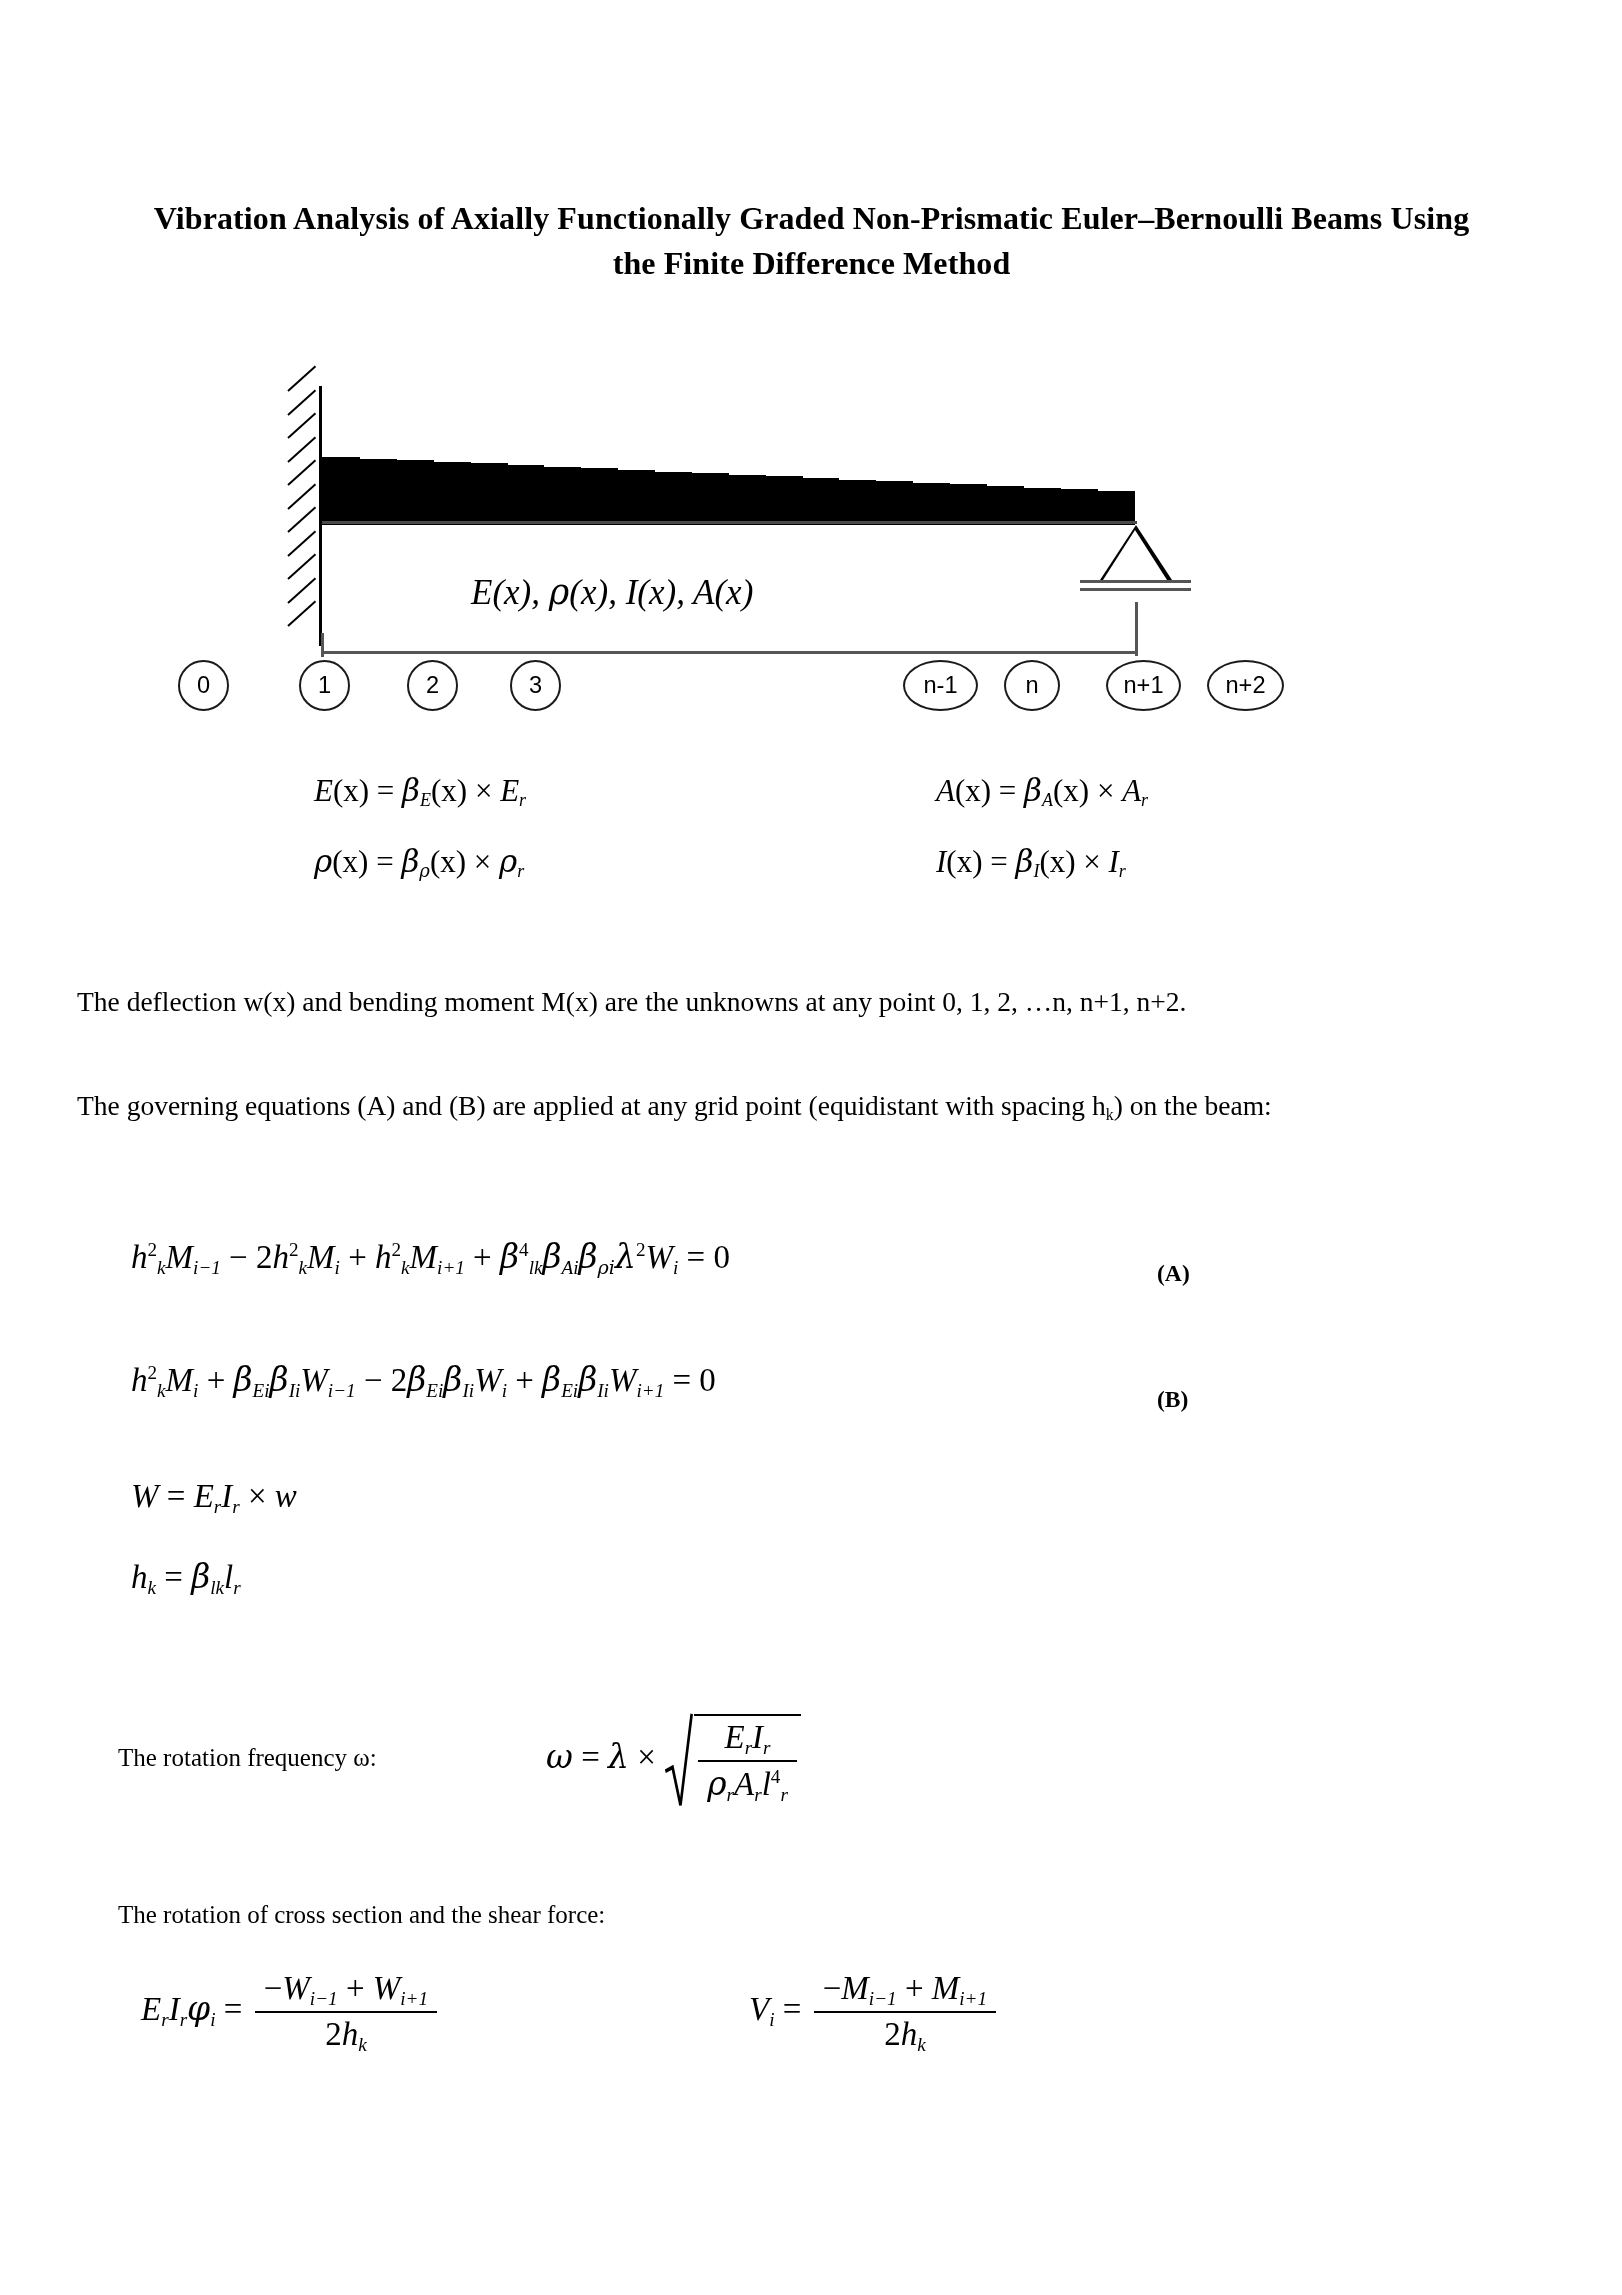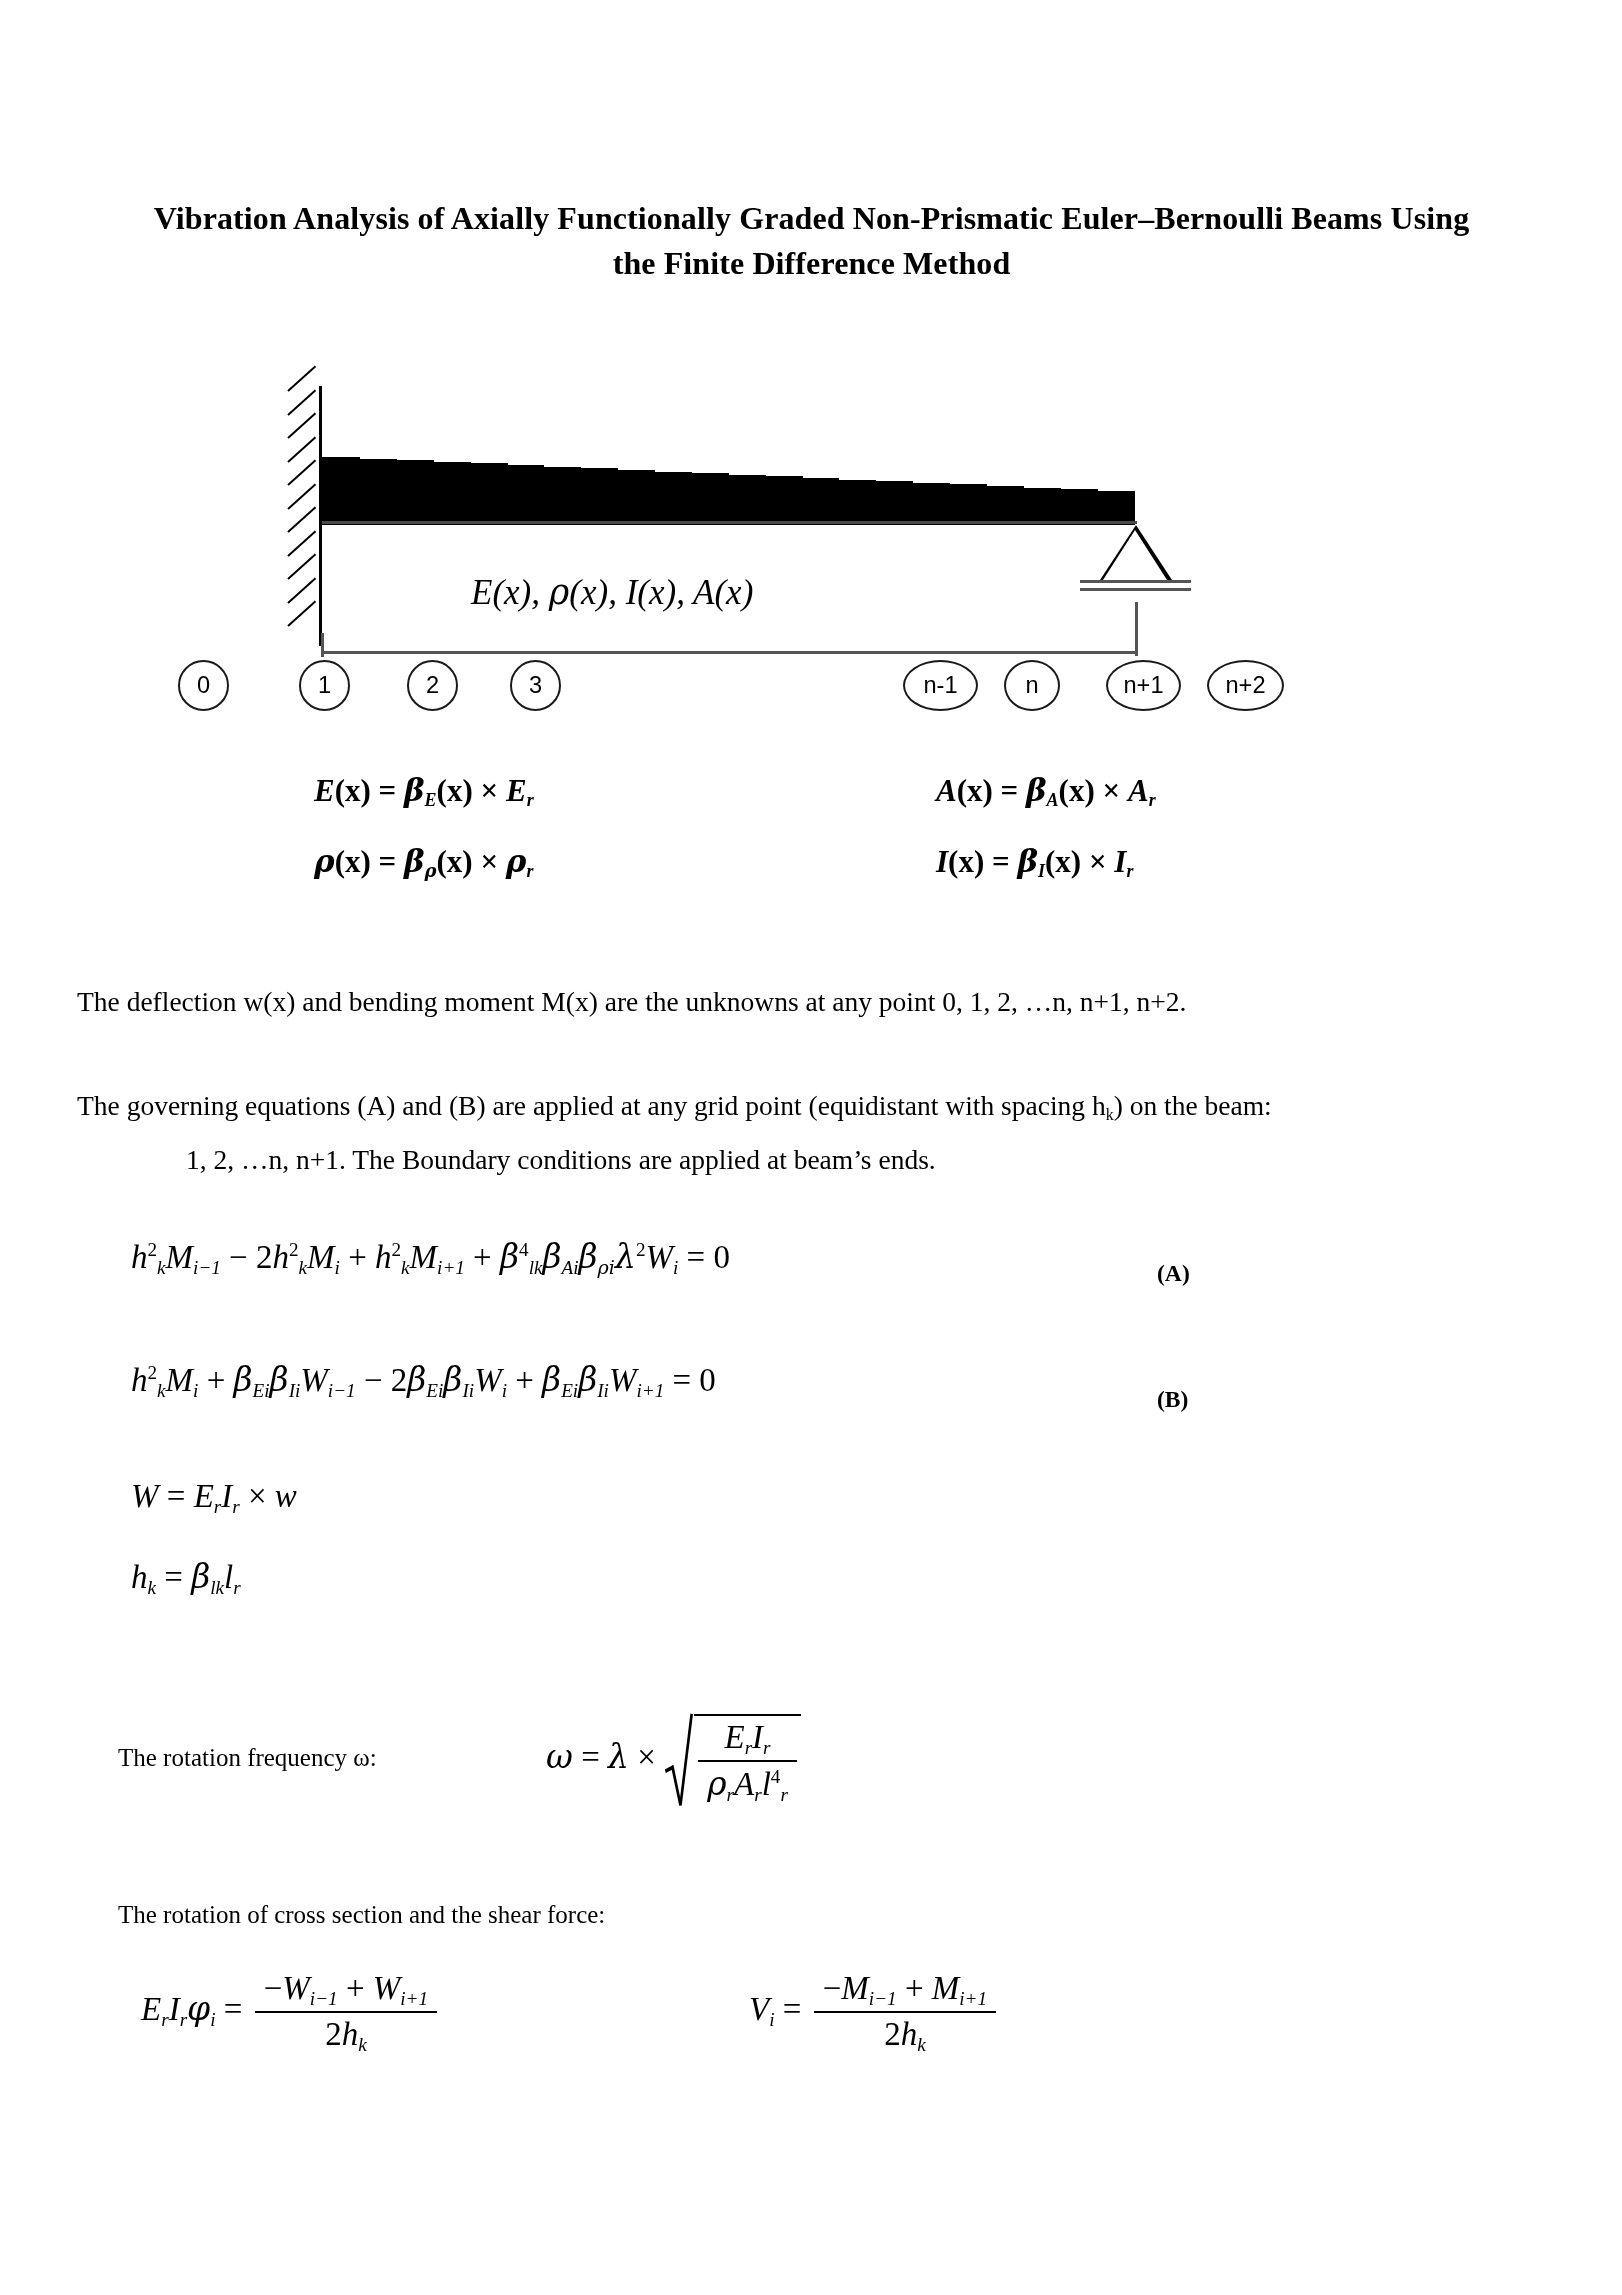--- a/index.html
+++ b/index.html
@@ -88,21 +88,20 @@
     color:#000;
     background:#fff;
   }
 
   
   .propeq {
     position:absolute;
     font-family:"Liberation Serif", serif;
     font-size:31px;
     white-space:nowrap;
-    font-weight:bold;
   }
   .mi { font-style:italic; }
   sub.s { font-style:italic; font-size:0.58em; vertical-align:-0.3em; }
   sub.n { font-size:0.58em; vertical-align:-0.3em; font-style:normal; }
   sup.n { font-size:0.58em; vertical-align:0.62em; font-style:normal; }
   .times { font-style:normal; }
   .gk { font-family:"DejaVu Serif", serif; font-style:italic; }
 
   
   .para {
@@ -255,21 +254,20 @@
     <span class="times">×</span>
     <span class="mi">I</span><sub class="s">r</sub>
   </div>
 
   <div class="para" style="left:77px; top:982px; width:1472px;">The deflection w(x) and bending moment M(x) are the unknowns at any point 0, 1, 2, …n, n+1, n+2.</div>
 
   <div class="para" style="left:77px; top:1086px; width:1492px;">
     <span>The governing equations (A) and (B) are applied at any grid point (equidistant with spacing h</span><sub class="n">k</sub><span>) on the beam:</span>
   </div>
 
-  <div class="para" style="left:186px; top:1140px; width:1374px;">1, 2, …n, n+1. The Boundary conditions are applied at beam’s ends.</div>
 
   <div class="eq" style="left:131px; top:1237px;">
     <span class="mi">h</span><sup class="n">2</sup><sub class="s">k</sub><span class="mi">M</span><sub class="s">i−1</sub>
     <span>−</span>
     <span>2</span><span class="mi">h</span><sup class="n">2</sup><sub class="s">k</sub><span class="mi">M</span><sub class="s">i</sub>
     <span>+</span>
     <span class="mi">h</span><sup class="n">2</sup><sub class="s">k</sub><span class="mi">M</span><sub class="s">i+1</sub>
     <span>+</span>
     <span class="gk">β</span><sup class="n">4</sup><sub class="s">lk</sub><span class="gk">β</span><sub class="s">Ai</sub><span class="gk">β</span><sub class="s gk">ρi</sub><span class="gk">λ</span><sup class="n">2</sup><span class="mi">W</span><sub class="s">i</sub>
     <span>=</span>

